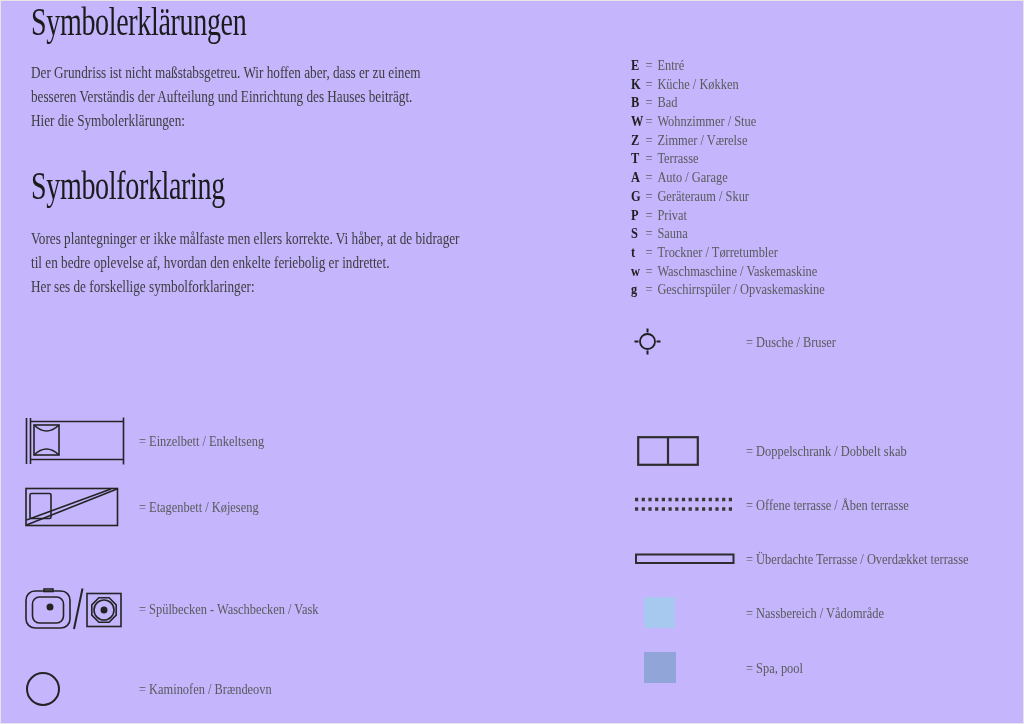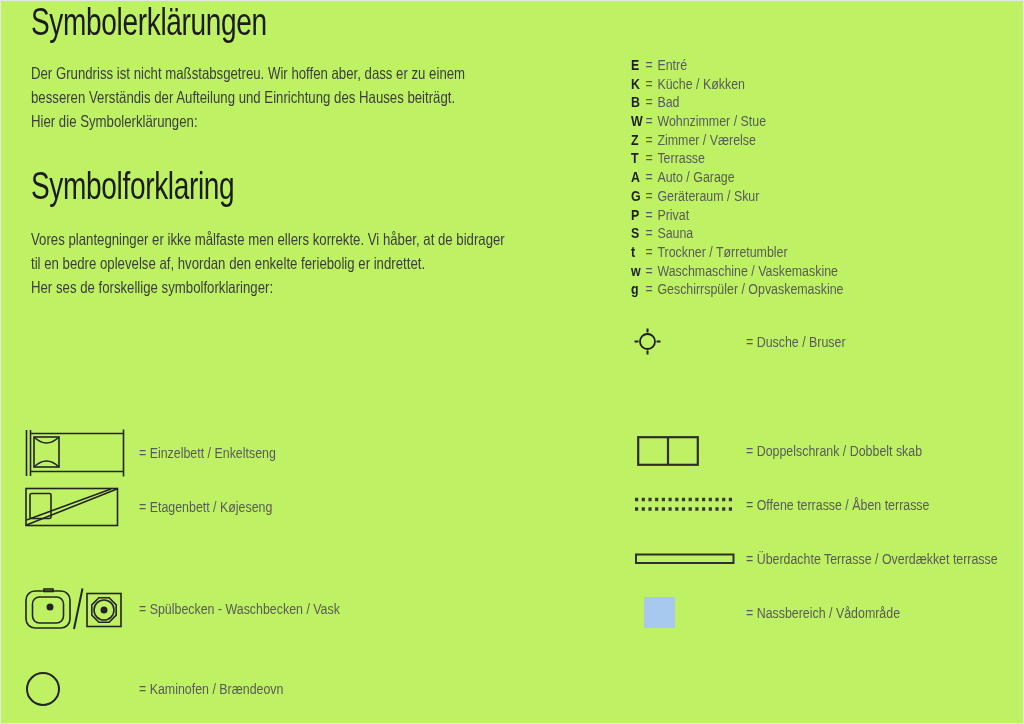--- a/index.html
+++ b/index.html
@@ -1,22 +1,22 @@
 <!DOCTYPE html>
 <html><head>
 <meta charset="utf-8">
 <style>
   html,body{margin:0;padding:0;background:#fff;}
   .page{
     position:relative;
     width:1024px;height:724px;
     box-sizing:border-box;
-    background:#bef264;
+    background:#c4b5fd;
     border:1px solid #e6e6e6;
-    font-family:Liberation Sans, sans-serif;
+    font-family:Liberation Serif, serif;
     color:#3f3f3f;
     overflow:hidden;
   }
   .h-title{
     position:absolute;left:30px;margin:0;
     font-size:39px;font-weight:500;color:#1b1b1b;
     letter-spacing:-0.5px;white-space:nowrap;
     transform:scaleX(0.72);transform-origin:0 0;
     line-height:44px;
   }
@@ -131,21 +131,21 @@
         <span>Waschmaschine / Vaskemaskine</span>
       </div>
     <div class="code-row">
         <span class="code-letter">g</span>
         <span class="code-eq">=</span>
         <span>Geschirrspüler / Opvaskemaskine</span>
       </div>
   </div>
 
 
-  <div class="legend-row row-left" style="top:428px;width:560px;height:48px;">
+  <div class="legend-row row-left" style="top:416px;width:560px;height:48px;">
     <svg class="icon" width="103" height="48" viewBox="0 0 103 48">
       <g stroke="#242424" stroke-width="1.6" fill="none">
         <line x1="1.5" y1="1" x2="1.5" y2="47"></line>
           <line x1="5.5" y1="1" x2="5.5" y2="47"></line>
         <line x1="5.5" y1="4.5" x2="98" y2="4.5"></line>
           <line x1="5.5" y1="42.5" x2="98" y2="42.5"></line>
         <line x1="98.5" y1="0.5" x2="98.5" y2="47.5"></line>
         <rect x="9" y="8" width="25" height="30"></rect>
         <path d="M9,8 Q21.5,20 34,8"></path>
           <path d="M9,38 Q21.5,26 34,38"></path>
@@ -229,14 +229,18 @@
       <rect x="1" y="1.5" width="97.5" height="8.5" stroke="#2e2e2e" stroke-width="2" fill="none"></rect>
     </svg>
     <span class="sym-label">= Überdachte Terrasse / Overdækket terrasse</span>
   </div>
 
   <div class="legend-row row-right" style="top:596px;width:380px;height:31px;">
     <div class="swatch" style="background-color: rgb(167, 200, 239);"></div>
     <span class="sym-label">= Nassbereich / Vådområde</span>
   </div>
 
+  <div class="legend-row row-right" style="top:651px;width:380px;height:31px;">
+    <div class="swatch" style="width: 32px; background-color: rgb(146, 165, 217);"></div>
+    <span class="sym-label">= Spa, pool</span>
+  </div>
 
 </div>
 
 </body></html>

